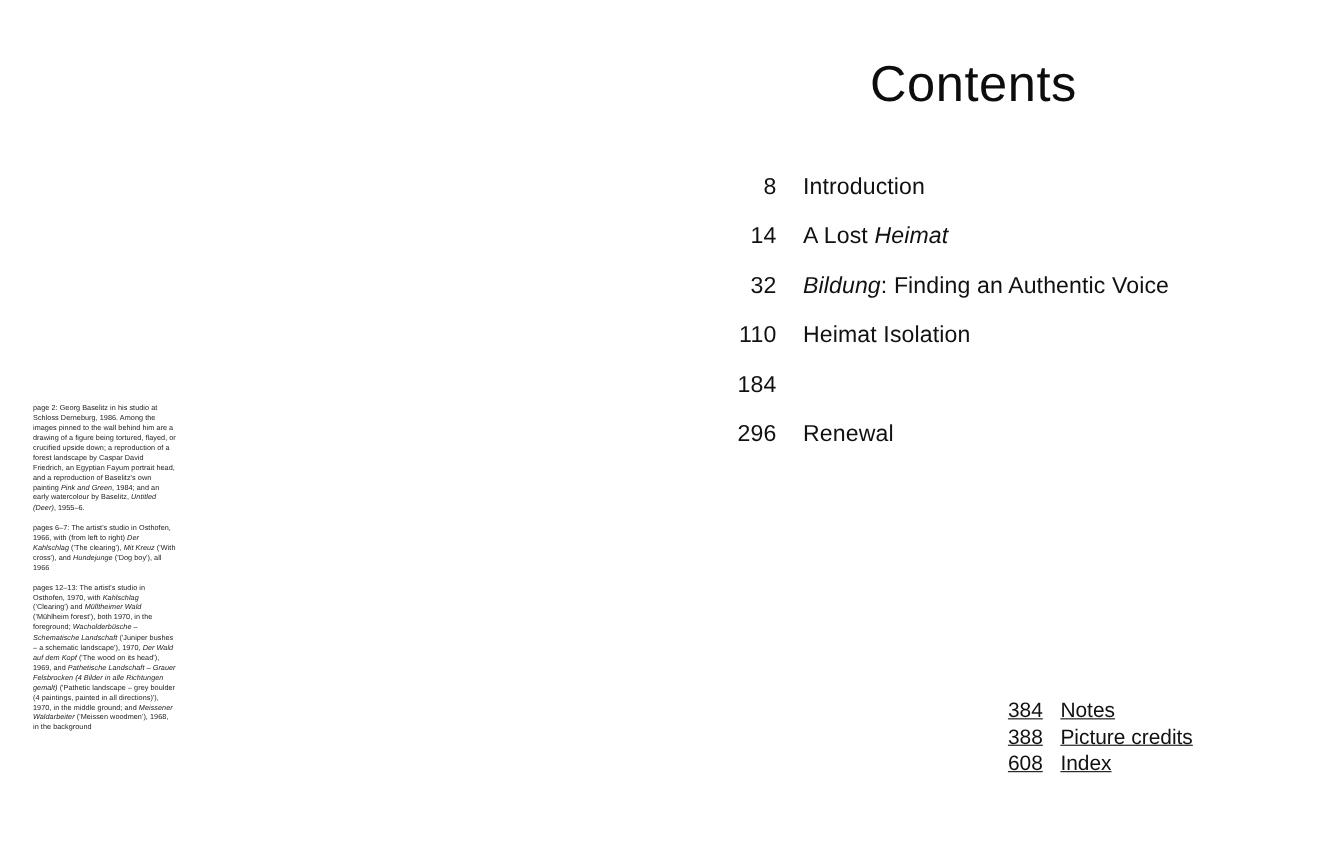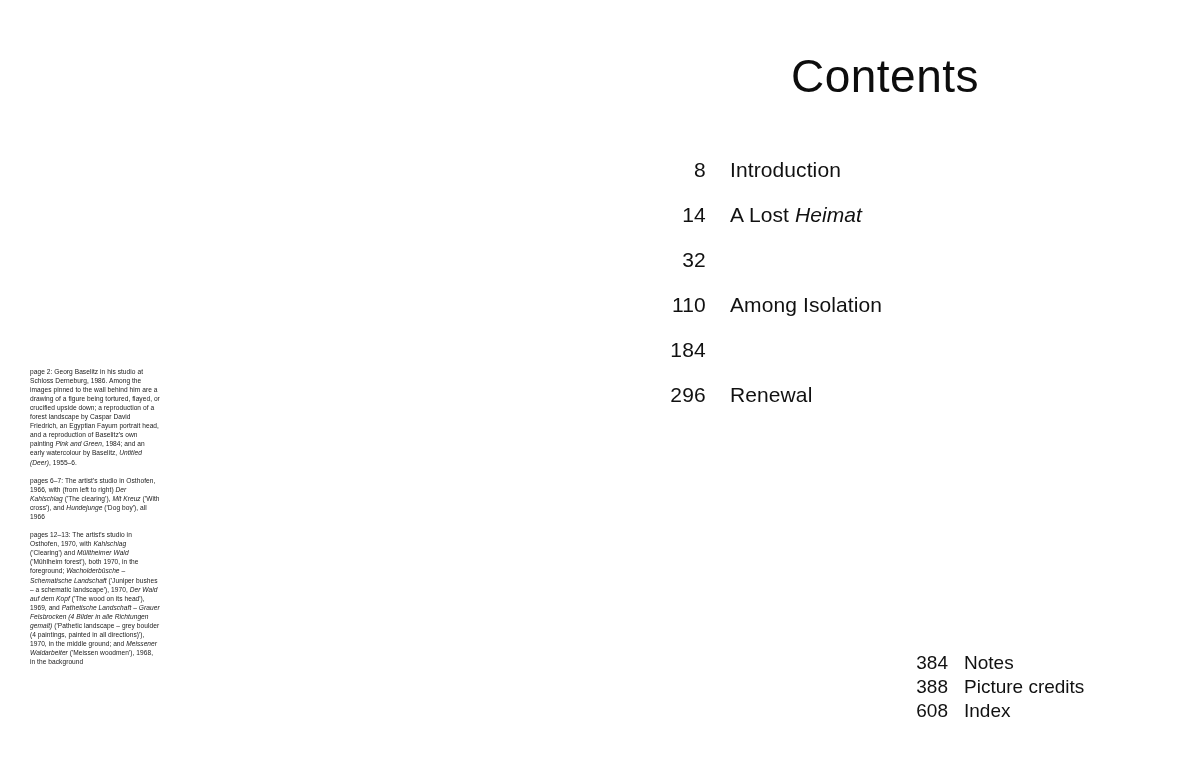--- a/index.html
+++ b/index.html
@@ -74,22 +74,23 @@
     margin-left: 24px;
     font-size: 21px;
     letter-spacing: 0.1px;
   }
   .toc-row .label i { font-style: italic; }
 
   
   .backmatter {
     position: absolute;
     left: 900px;
-    top: 652px;
+    top: 636px;
     width: 280px;
+    text-decoration: underline;
   }
   .bm-row {
     display: flex;
     align-items: baseline;
     margin-bottom: 2px;
     font-size: 19px;
     color: #111111;
   }
   .bm-row .num {
     width: 48px;
@@ -118,24 +119,25 @@
       <div class="toc-row">
         <span class="num">8</span>
         <span class="label"><span>Introduction</span></span>
       </div>
       <div class="toc-row">
         <span class="num">14</span>
         <span class="label"><span>A Lost </span><i>Heimat</i></span>
       </div>
       <div class="toc-row">
         <span class="num">32</span>
+        <span class="label"><i>Bildung</i><span>: Finding an Authentic Voice</span></span>
       </div>
       <div class="toc-row">
         <span class="num">110</span>
-        <span class="label"><span>Among Isolation</span></span>
+        <span class="label"><span>Heimat Isolation</span></span>
       </div>
       <div class="toc-row">
         <span class="num">184</span>
       </div>
       <div class="toc-row">
         <span class="num">296</span>
         <span class="label"><span>Renewal</span></span>
       </div>
     </div>
 

